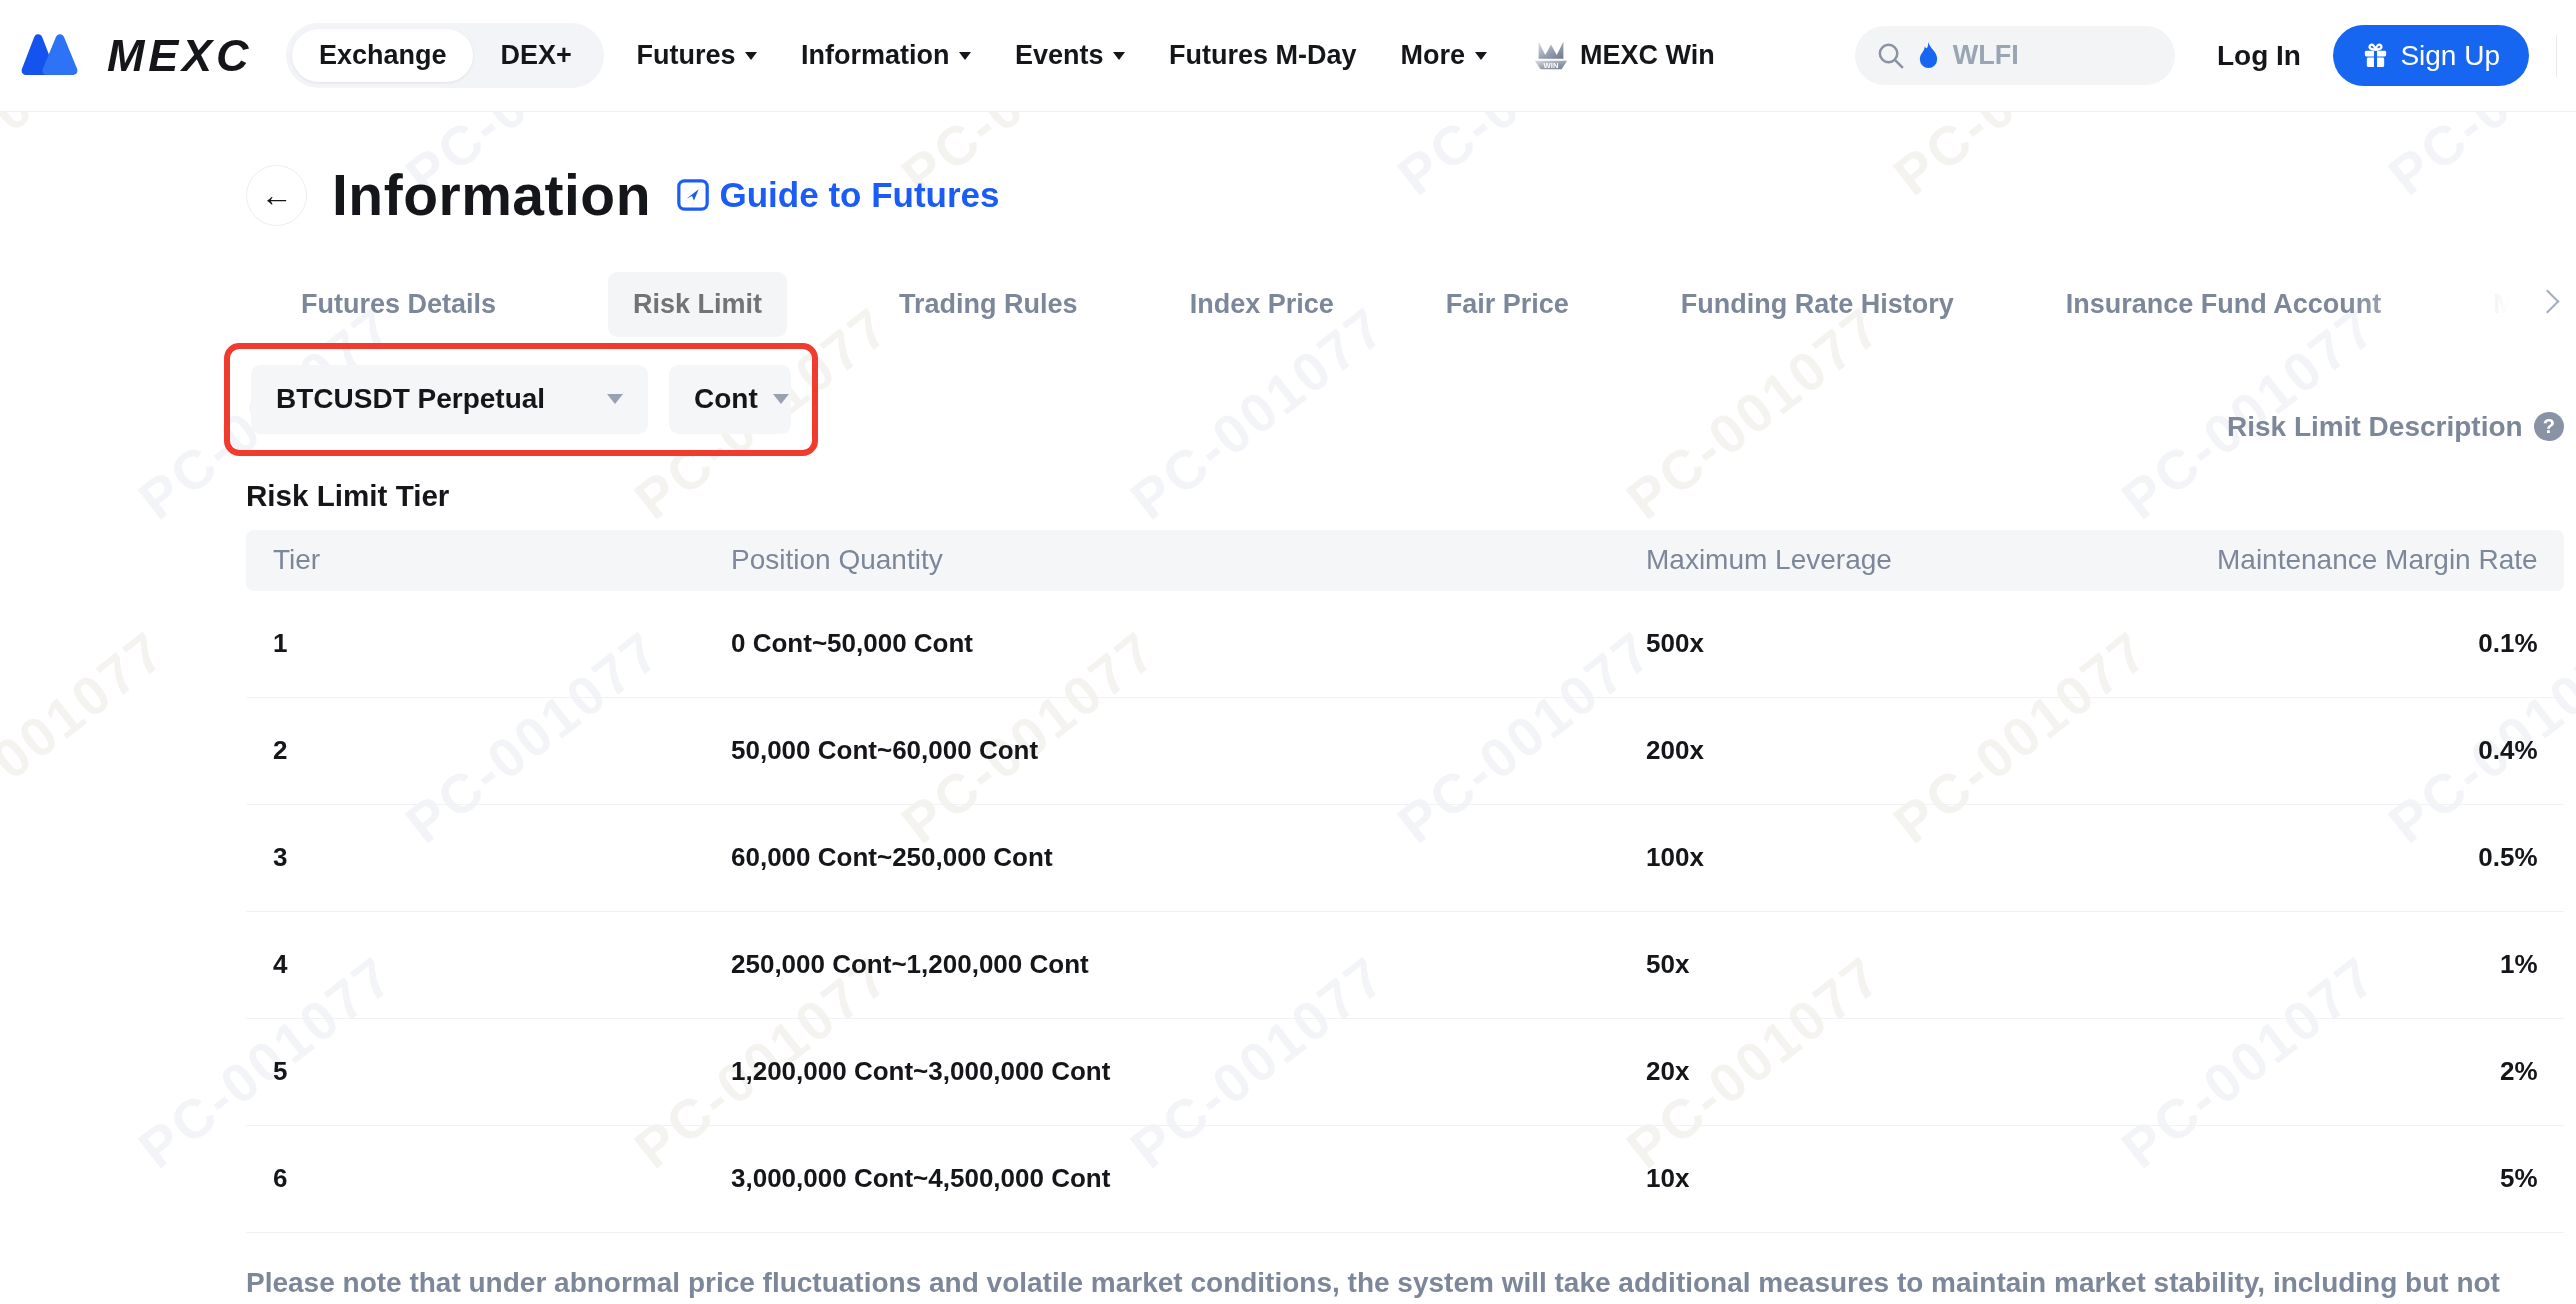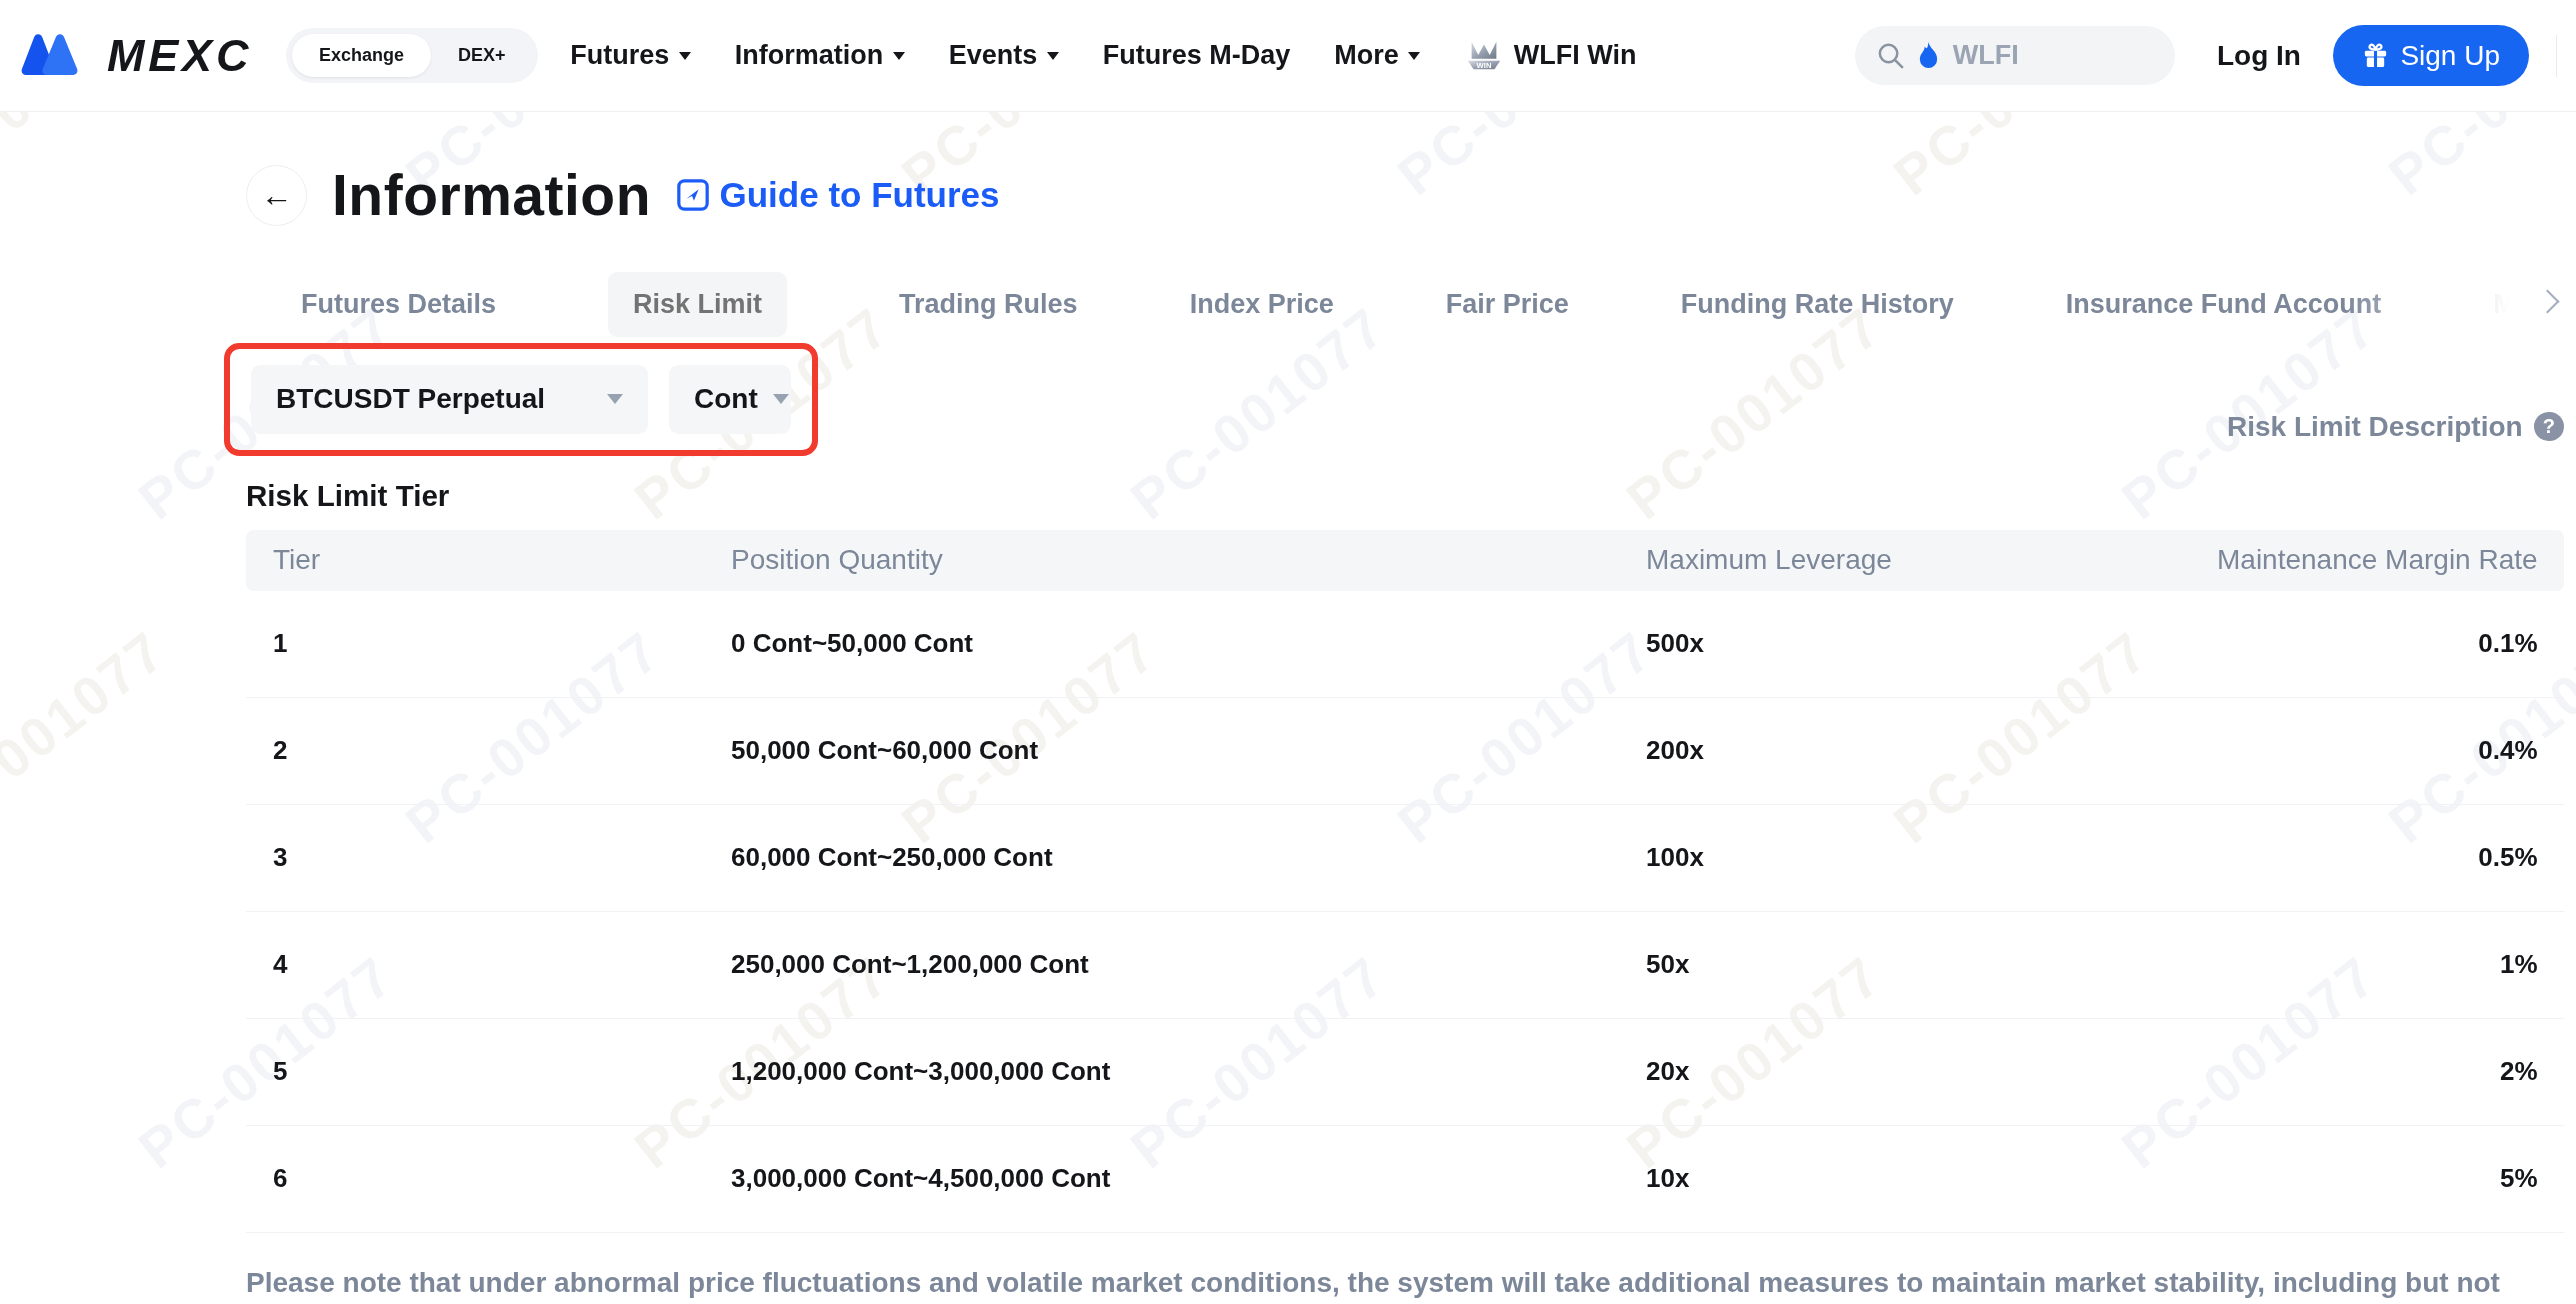--- a/index.html
+++ b/index.html
@@ -25,21 +25,21 @@
     padding:0 19px 0 21px; background:#fff;
     border-bottom:1px solid #eef0f3;
   }
   .logo { display:flex; align-items:center; gap:27px; margin-right:34px; cursor:pointer;font-style:italic; }
   .logo-word { font-size:45px; font-weight:800; letter-spacing:3.8px; color:#14161a; }
   .seg {
     display:flex; align-items:center; background:#f2f4f7;
     border-radius:952px; padding:5.7px; margin-right:32px;
   }
   .seg .opt {
-    font-size:18px; font-weight:700; padding:11.4px 27px; border-radius:952px;
+    font-size:27px; font-weight:700; padding:11.4px 27px; border-radius:952px;
     color:#14161a; cursor:pointer; white-space:nowrap;
   }
   .seg .opt.sel { background:#ffffff; box-shadow:0 1px 2.9px rgba(0,0,0,.08); }
   nav.main-nav { display:flex; align-items:center; gap:44px; }
   .nav-item {
     display:flex; align-items:center; font-size:27px; font-weight:700;
     color:#14161a; cursor:pointer; white-space:nowrap;
   }
   .caret {
     width:0; height:0; display:inline-block; margin-left:9.5px;
@@ -212,21 +212,21 @@
             <linearGradient id="silver" x1="0" y1="0" x2="1" y2="1">
               <stop offset="0" stop-color="#d9dde5"></stop>
               <stop offset="0.5" stop-color="#9aa3b2"></stop>
               <stop offset="1" stop-color="#6f7888"></stop>
             </linearGradient>
           </defs>
           <path d="M8 6 L15 20 L21 9 L27 20 L34 6 L34 24 L8 24 Z" fill="url(#silver)"></path>
           <path d="M4 26 L38 26 L32 35 L10 35 Z" fill="url(#silver)"></path>
           <text x="21" y="33.5" font-size="8" font-weight="700" fill="#ffffff" text-anchor="middle" font-family="Liberation Sans, sans-serif">WIN</text>
         </svg>
-        <span>WLFI Win</span>
+        <span>MEXC Win</span>
       </div>
     </nav>
 
   <div class="spacer"></div>
 
   <div class="search">
     <svg width="29" height="29" viewBox="0 0 30 30" fill="none">
       <circle cx="13" cy="13" r="9" stroke="#8a93a1" stroke-width="2.6"></circle>
       <line x1="20" y1="20" x2="27" y2="27" stroke="#8a93a1" stroke-width="2.6" stroke-linecap="round"></line>
     </svg>

